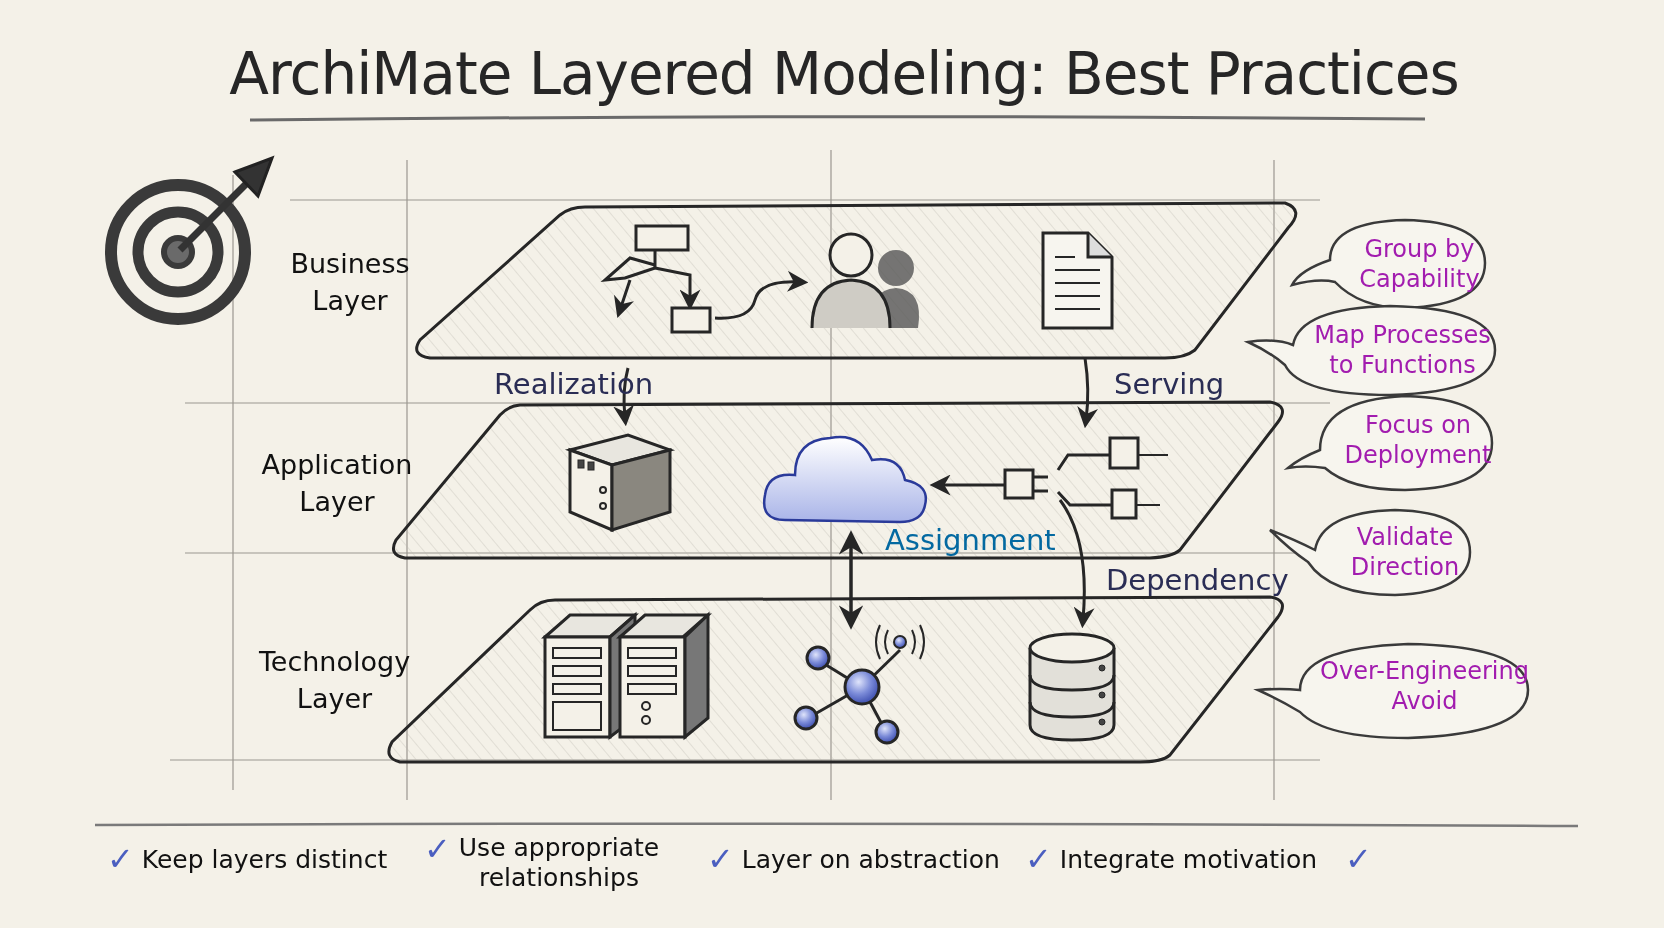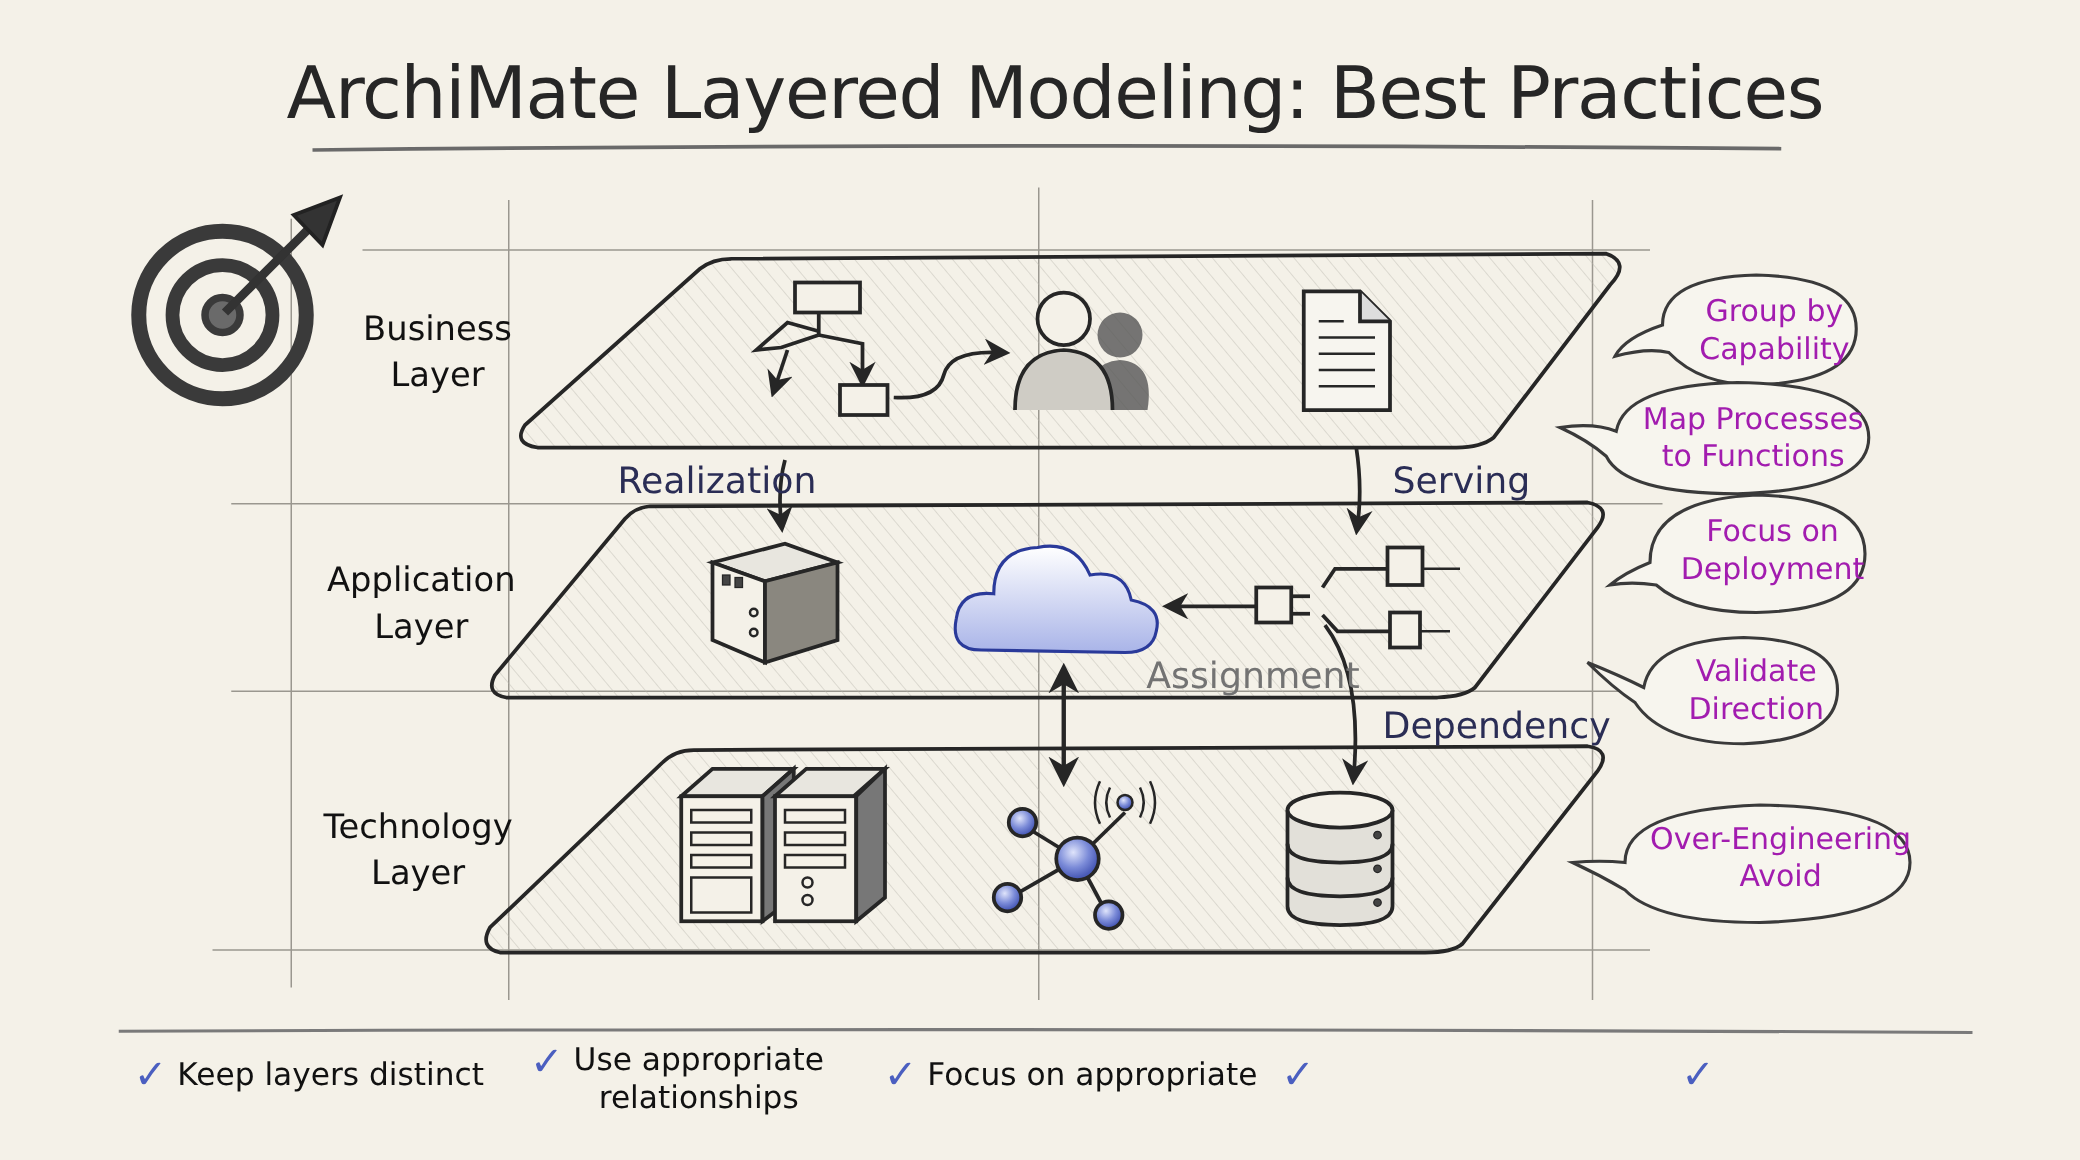--- a/index.html
+++ b/index.html
@@ -202,21 +202,21 @@
   <div>Application</div>
   <div>Layer</div>
 </div>
 <div class="abs layer-label" style="left:240px;top:643px;width:165px;">
   <div>Technology</div>
   <div>Layer</div>
 </div>
 
 <div class="abs rel-label" style="left:482px;top:367px;">Realization</div>
 <div class="abs rel-label" style="left:1102px;top:367px;">Serving</div>
-<div class="abs rel-label" style="left:905px;top:523px;color:#737373;">Assignment</div>
+<div class="abs rel-label" style="left:873px;top:523px;color:#0369a1;">Assignment</div>
 <div class="abs rel-label" style="left:1094px;top:563px;">Dependency</div>
 
 <div class="abs bubble-text" style="left:1335px;top:234px;width:145px;">
   <div>Group by</div>
   <div>Capability</div>
 </div>
 <div class="abs bubble-text" style="left:1293px;top:320px;width:195px;">
   <div>Map Processes</div>
   <div>to Functions</div>
 </div>
@@ -239,20 +239,21 @@
 </div>
 <div class="abs foot-item" style="left:412px;top:833px;">
   <span class="chk">✓</span>
   <span class="txt">
     <div>Use appropriate</div>
     <div>relationships</div>
   </span>
 </div>
 <div class="abs foot-item" style="left:695px;top:843px;">
   <span class="chk">✓</span>
-  <span class="txt" style="margin-top:2px;">Focus on appropriate</span>
+  <span class="txt" style="margin-top:2px;">Layer on abstraction</span>
 </div>
 <div class="abs foot-item" style="left:1013px;top:843px;">
   <span class="chk">✓</span>
+  <span class="txt" style="margin-top:2px;">Integrate motivation</span>
 </div>
 <div class="abs foot-item" style="left:1333px;top:843px;">
   <span class="chk">✓</span>
 </div>
 
 </body></html>

